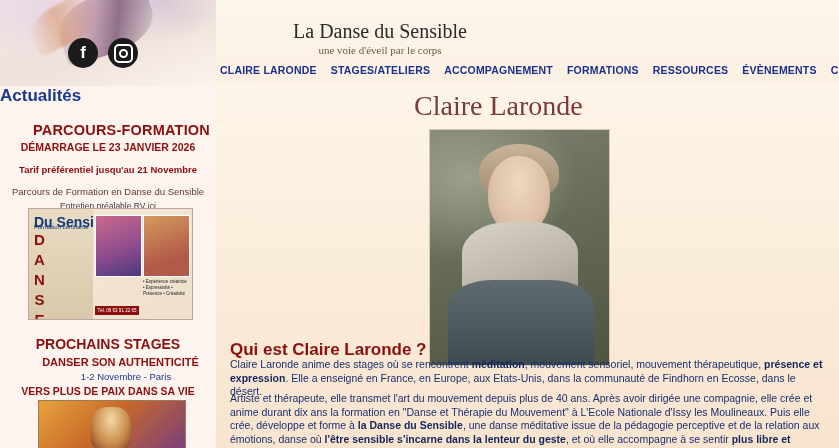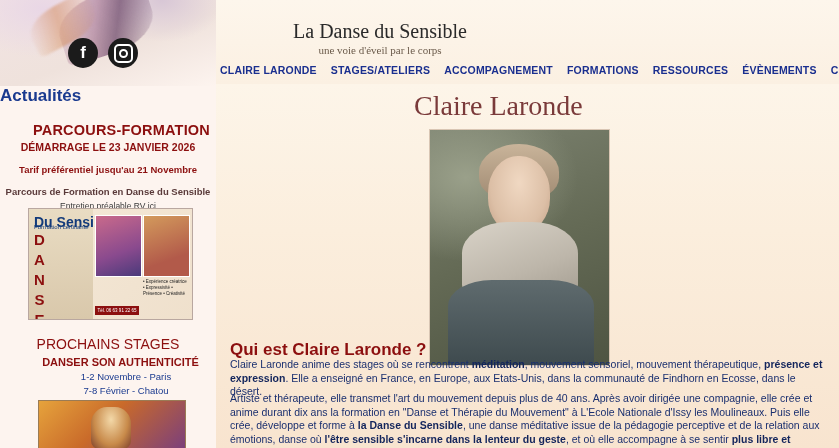--- a/index.html
+++ b/index.html
@@ -258,21 +258,21 @@
   }
   .stages-block {
     position: absolute;
     left: 0;
     top: 336px;
     width: 216px;
   }
   .stages-title {
     text-align: center;
     color: #8c0f0f;
-    font-weight: normal;
+    font-weight: bold;
     font-size: 14px;
   }
   .stages-sub {
     text-align: center;
     color: #8c0f0f;
     font-weight: bold;
     font-size: 11px;
     margin-top: 4px;
     margin-left: 25px;
   }
@@ -452,21 +452,21 @@
           <span class="ig-glyph"></span>
         </div>
     </div>
 
     <div class="actualites">Actualités</div>
 
     <div id="promo-block">
       <div class="block-title">PARCOURS-FORMATION</div>
       <div class="block-sub">DÉMARRAGE LE 23 JANVIER 2026</div>
       <div class="block-line">Tarif préférentiel jusqu'au 21 Novembre</div>
-      <div class="block-line" style="font-weight:bold;color:#5a3a3a;">Parcours de Formation en Danse du Sensible</div>
+      <div class="block-line" style="font-weight:normal;color:#5a3a3a;">Parcours de Formation en Danse du Sensible</div>
       <div class="block-link small">Entretien préalable RV ici</div>
       <div class="block-link">Infos ici</div>
     </div>
 
     <div class="flyer1">
       <div class="flyer1-left"></div>
       <div class="flyer1-dusensible">Du Sensible</div>
       <div class="flyer1-formation">Formation certifiante</div>
       <div class="flyer1-danse">DANSE</div>
       <div class="flyer1-photo"></div>
@@ -475,20 +475,21 @@
 • Expressivité
 • Présence
 • Créativité</div>
       <div class="flyer1-bar">Tél. 06 63 91 22 65</div>
     </div>
 
     <div class="stages-block">
       <div class="stages-title">PROCHAINS STAGES</div>
       <div class="stages-sub">DANSER SON AUTHENTICITÉ</div>
       <div class="stages-date">1-2 Novembre - Paris</div>
+      <div class="stages-line2">VERS PLUS DE PAIX DANS SA VIE</div>
       <div class="stages-date">7-8 Février - Chatou</div>
     </div>
 
     <div class="flyer2">
       <div class="flyer2-fig"></div>
     </div>
   </div>
 
   <div class="header">
     <div class="site-title">La Danse du Sensible</div>

